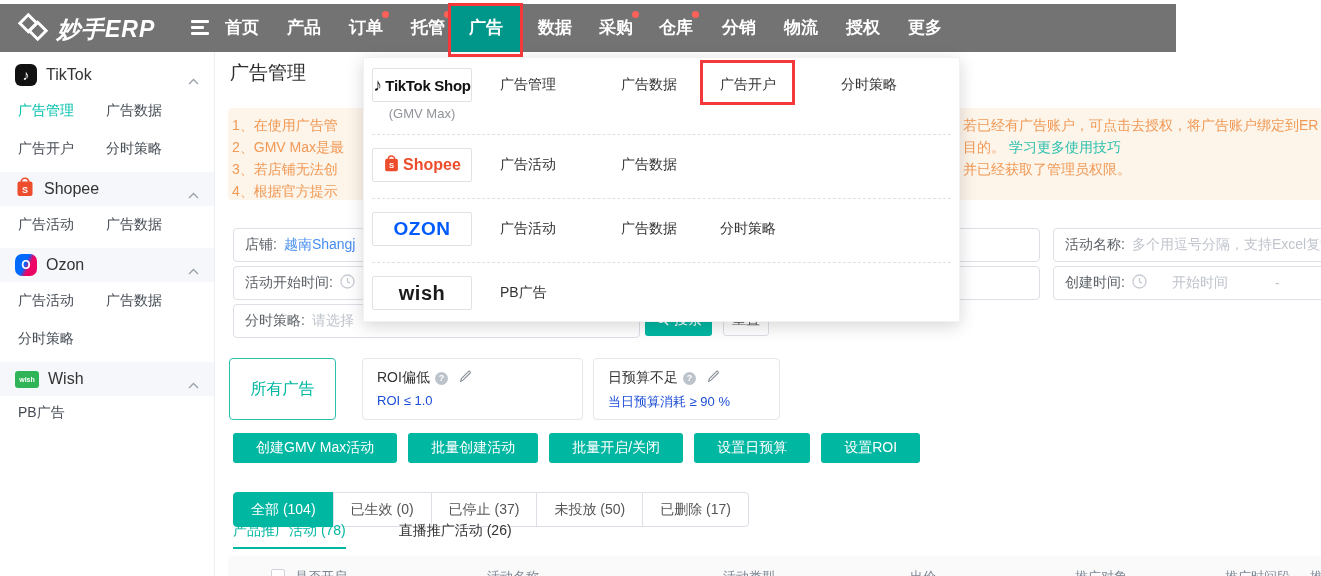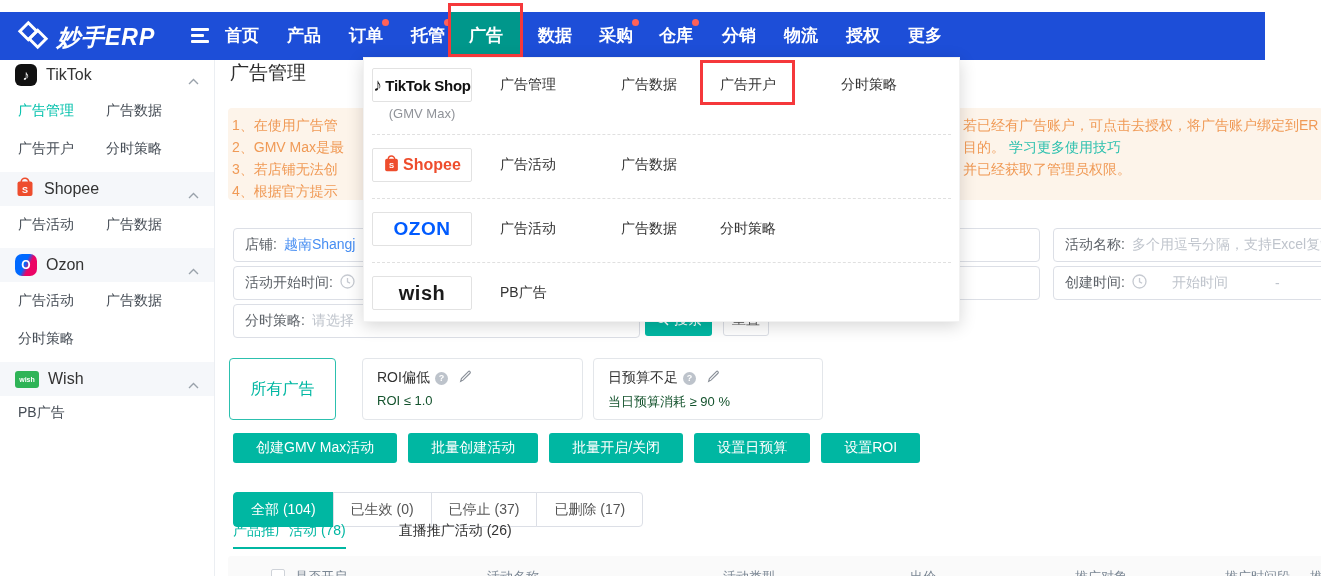--- a/index.html
+++ b/index.html
@@ -1,21 +1,21 @@
 <!DOCTYPE html>
 <html><head>
 <meta charset="utf-8">
 <style>
   * { margin:0; padding:0; box-sizing:border-box; }
   html,body { width:1321px; height:576px; }
   body { font-family:"Liberation Sans","DejaVu Sans",sans-serif; background:#fff; }
   #app { position:relative; width:1321px; height:576px; overflow:hidden; background:#fff; }
 
   
-  .topbar { position:absolute; left:0; top:12px; width:1265px; height:48px; background:#1d4ed8; z-index:50; }
+  .topbar { position:absolute; left:0; top:4px; width:1176px; height:48px; background:#737373; z-index:50; }
   .logo { position:absolute; left:16px; top:8px; display:flex; align-items:center; gap:7px; color:#fff; cursor:default; }
   .logo-text { font-size:23px; font-weight:bold; font-style:italic; letter-spacing:1px; }
   .hamburger { position:absolute; left:191px; top:16px; cursor:pointer; }
   .hamburger i { display:block; height:2.5px; background:#fff; margin-bottom:3.5px; border-radius:1px; }
   .hamburger i:nth-child(1){width:18px}.hamburger i:nth-child(2){width:13px}.hamburger i:nth-child(3){width:18px}
   .nav-item { position:absolute; top:0; height:48px; line-height:48px; width:56px; text-align:center; color:#fff; font-size:17px; font-weight:bold; cursor:pointer; z-index:2; }
   .nav-active-bg { position:absolute; left:448px; top:0; width:73px; height:48px; background:#00978b; z-index:1; }
   .nav-dot { position:absolute; top:7px; right:5px; width:7px; height:7px; border-radius:50%; background:#ff6158; }
 
   
@@ -40,21 +40,21 @@
   .field { position:absolute; height:34px; border:1px solid #dcdfe6; border-radius:4px; background:#fff; display:flex; align-items:center; padding:0 11px; font-size:14px; color:#5d6268; gap:7px; overflow:hidden; white-space:nowrap; cursor:pointer; }
   .placeholder { color:#bfc4cc; }
   .shop-value { color:#478ef2; }
 
   .btn-teal { background:#00b7a2; color:#fff; border-radius:3px; font-size:14px; display:inline-flex; align-items:center; justify-content:center; gap:5px; cursor:pointer; border:none; }
   .btn-plain { background:#fff; border:1px solid #dcdfe6; color:#555; border-radius:3px; font-size:14px; display:inline-flex; align-items:center; justify-content:center; cursor:pointer; }
 
   .card { position:absolute; top:310px; height:62px; border:1px solid #e3e6ea; border-radius:4px; background:#fff; cursor:pointer; }
   .card.all { display:flex; align-items:center; justify-content:center; border-color:#2cc0ae; color:#00b7a2; font-size:16px; }
   .card .c-title { position:absolute; left:14px; top:10px; font-size:14px; color:#333; display:flex; align-items:center; gap:5px; white-space:nowrap; }
-  .card .c-desc { position:absolute; left:14px; top:34px; font-size:13px; color:#14532d; white-space:nowrap; }
+  .card .c-desc { position:absolute; left:14px; top:34px; font-size:13px; color:#1d4ed8; white-space:nowrap; }
   .help-ic { width:13px; height:13px; border-radius:50%; background:#bdc3cb; color:#fff; font-size:9px; font-weight:bold; display:inline-flex; align-items:center; justify-content:center; cursor:pointer; }
 
   .actions { position:absolute; left:18px; top:385px; display:flex; gap:11px; }
   .actions .btn-teal { height:30px; padding:0 23px; }
 
   .status-tabs { position:absolute; left:18px; top:444px; display:flex; }
   .stab { height:35px; line-height:33px; padding:0 17px; border:1px solid #dcdfe6; margin-left:-1px; font-size:14px; color:#555; background:#fff; cursor:pointer; white-space:nowrap; }
   .stab:first-child { border-radius:4px 0 0 4px; margin-left:0; }
   .stab:last-child { border-radius:0 4px 4px 0; }
   .stab.active { background:#00b7a2; border-color:#00b7a2; color:#fff; }
@@ -242,21 +242,21 @@
       <div class="c-title">
         <span>ROI偏低</span>
         <span class="help-ic">?</span>
         <span style="margin-left:6px">
           <svg width="13" height="13" viewBox="0 0 16 16">
               <path d="M2 14 L3 10.5 L11.5 2 a1.4 1.4 0 0 1 2 2 L5 12.5 Z" fill="none" stroke="#8a9099" stroke-width="1.4"></path>
             </svg></span>
       </div>
       <div class="c-desc">ROI ≤ 1.0</div>
     </div>
-    <div class="card" style="left:378px; width:230px">
+    <div class="card" style="left:378px; width:187px">
       <div class="c-title">
         <span>日预算不足</span>
         <span class="help-ic">?</span>
         <span style="margin-left:6px">
           <svg width="13" height="13" viewBox="0 0 16 16">
               <path d="M2 14 L3 10.5 L11.5 2 a1.4 1.4 0 0 1 2 2 L5 12.5 Z" fill="none" stroke="#8a9099" stroke-width="1.4"></path>
             </svg></span>
       </div>
       <div class="c-desc">当日预算消耗 ≥ 90 %</div>
     </div>
@@ -266,20 +266,21 @@
       <div class="btn-teal">批量创建活动</div>
       <div class="btn-teal">批量开启/关闭</div>
       <div class="btn-teal">设置日预算</div>
       <div class="btn-teal">设置ROI</div>
     </div>
 
     <div class="status-tabs">
       <div class="stab active">全部 (104)</div>
       <div class="stab">已生效 (0)</div>
       <div class="stab">已停止 (37)</div>
+      <div class="stab">未投放 (50)</div>
       <div class="stab">已删除 (17)</div>
     </div>
 
     <div class="sub-tabs">
       <div class="subtab active">产品推广活动 (78)</div>
       <div class="subtab">直播推广活动 (26)</div>
     </div>
 
     <div class="table-head">
       <div class="th-cb"></div>

